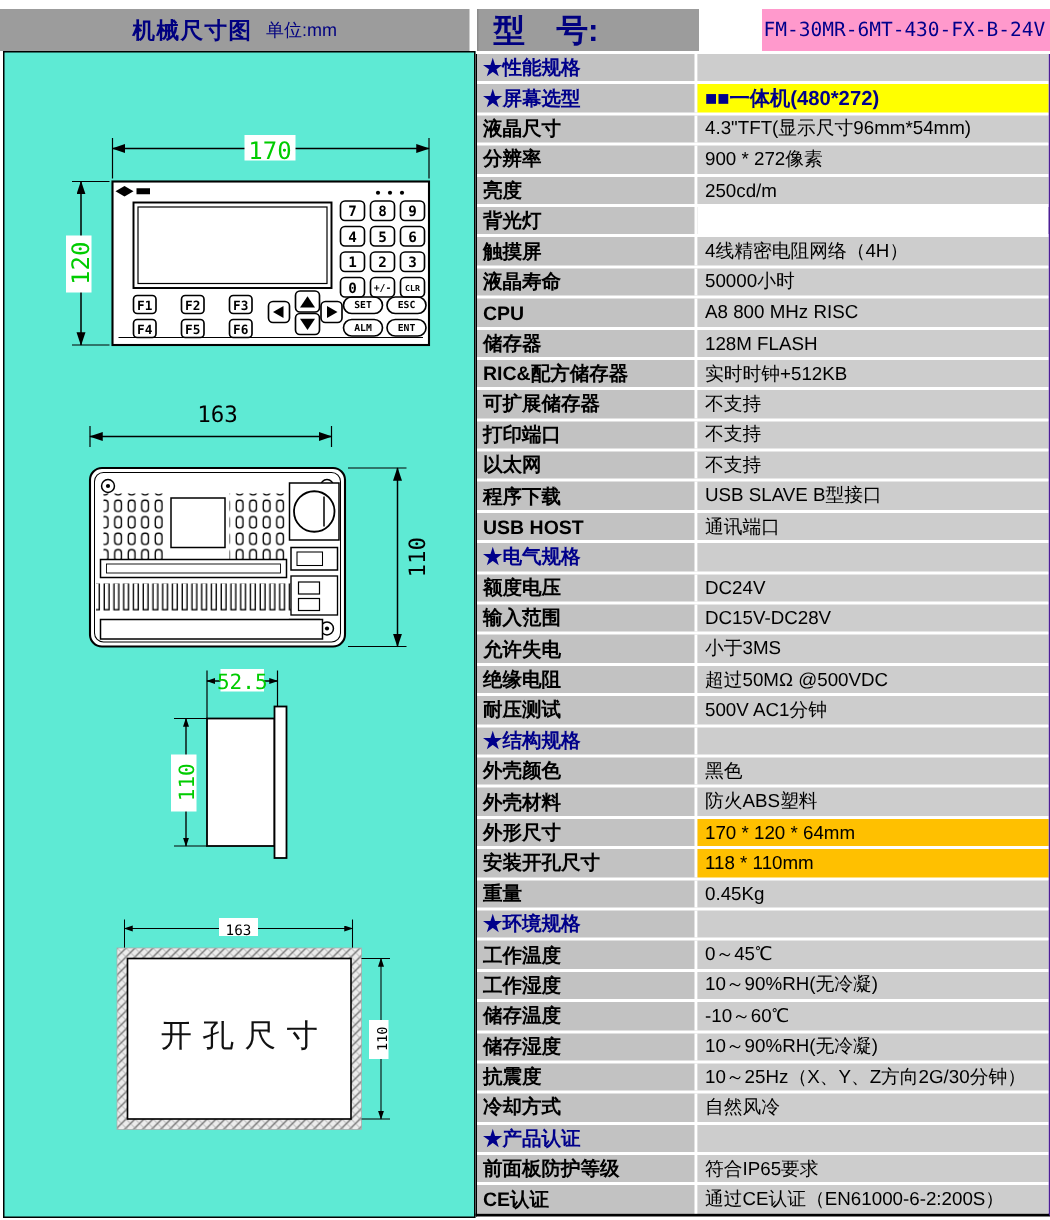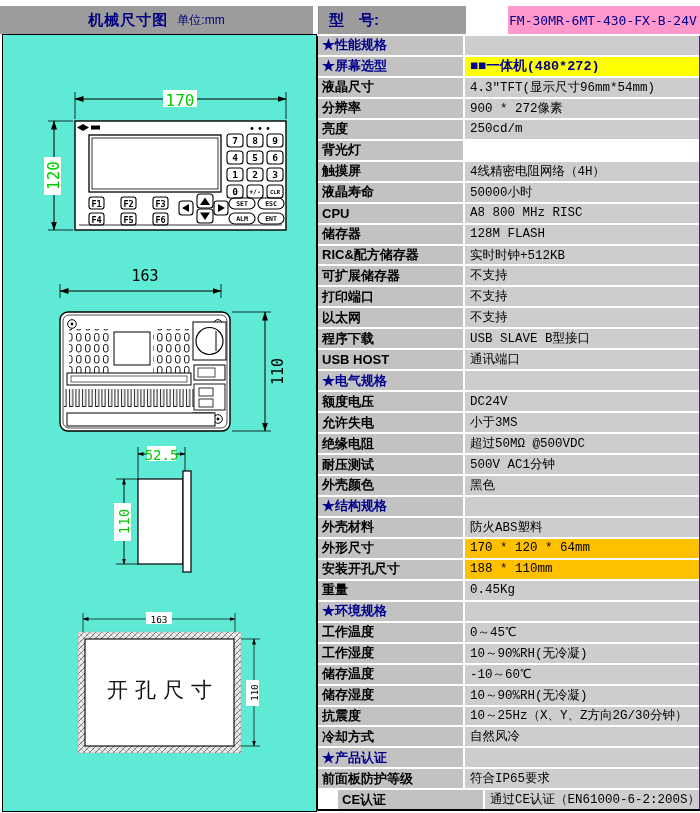--- a/index.html
+++ b/index.html
@@ -4,38 +4,38 @@
 <style>
   html,body{margin:0;padding:0;background:#fff;}
   .page{position:relative;width:700px;height:813px;background:#fff;overflow:hidden;
         font-family:"Liberation Sans",sans-serif;}
   
   .tb{position:absolute;top:6px;height:28px;display:flex;align-items:center;box-sizing:border-box;}
   .tb-left{left:0;width:313px;background:#9c9c9c;justify-content:center;gap:9px;}
   .tb-left .main{font-weight:bold;font-size:15px;color:#000080;letter-spacing:1px;}
   .tb-left .unit{font-size:12px;color:#000080;}
   .tb-mlabel{left:318px;width:148px;background:#9c9c9c;padding-left:10px;
-             font-weight:bold;font-size:15px;color:#000080;border-left:1px solid #8a8a8a;}
+             font-weight:bold;font-size:21px;color:#000080;border-left:1px solid #8a8a8a;}
   .tb-mvalue{left:468px;width:232px;background:#ff99cc;padding-left:1px;
              font-family:"DejaVu Sans Mono",monospace;font-size:13px;color:#00008b;margin-left:40px;}
   
   .left-panel{position:absolute;left:2px;top:34px;width:313px;height:776px;
               border:1px solid #000;background:#5eead4;box-sizing:content-box;}
   .left-panel svg{display:block;}
   
   .spec-table{position:absolute;left:317px;top:36px;width:383px;height:775px;
               display:flex;flex-direction:column;background:#fff;box-sizing:border-box;
               border-left:1px solid #000;border-right:1px solid #4c1d95;border-bottom:2px solid #000;}
   .spec-row{flex:1 1 0;min-height:0;display:flex;border-bottom:2px solid #fff;}
-  .spec-row:last-child{border-bottom:none;margin-left:20px;}
+  .spec-row:last-child{border-bottom:none;}
   .cell-label{width:147px;box-sizing:border-box;background:#c2c2c2;border-right:2px solid #fff;
               font-weight:bold;font-size:13px;color:#000000;display:flex;align-items:center;
               padding-left:4px;white-space:nowrap;overflow:hidden;}
   .cell-label.section{color:#00008b;}
-  .cell-value{flex:1;background:#cdcdcd;font-family:Liberation Mono, monospace;font-size:12.5px;
+  .cell-value{flex:1;background:#cdcdcd;font-family:Liberation Sans, sans-serif;font-size:12.5px;
               color:#000;display:flex;align-items:center;padding-left:5px;
               white-space:nowrap;overflow:hidden;text-align:center;}
   .cell-value.navy{color:#00008b;font-weight:bold;font-size:13.5px;}
   
   text{font-family:"DejaVu Sans Mono",monospace;}
   .cjk{font-family:"Liberation Sans",sans-serif;}
 </style>
 </head>
 <body>
 
@@ -326,59 +326,63 @@
       <div class="spec-row">
         <div class="cell-label section">★电气规格</div>
         <div class="cell-value"></div>
       </div>
 
       <div class="spec-row">
         <div class="cell-label">额度电压</div>
         <div class="cell-value">DC24V</div>
       </div>
 
+      <div class="spec-row">
+        <div class="cell-label">输入范围</div>
+        <div class="cell-value">DC15V-DC28V</div>
+      </div>
 
       <div class="spec-row">
         <div class="cell-label">允许失电</div>
         <div class="cell-value">小于3MS</div>
       </div>
 
       <div class="spec-row">
         <div class="cell-label">绝缘电阻</div>
         <div class="cell-value">超过50MΩ @500VDC</div>
       </div>
 
       <div class="spec-row">
         <div class="cell-label">耐压测试</div>
         <div class="cell-value">500V AC1分钟</div>
       </div>
 
       <div class="spec-row">
+        <div class="cell-label section">★结构规格</div>
+        <div class="cell-value"></div>
+      </div>
+
+      <div class="spec-row">
         <div class="cell-label">外壳颜色</div>
         <div class="cell-value">黑色</div>
       </div>
 
       <div class="spec-row">
-        <div class="cell-label section">★结构规格</div>
-        <div class="cell-value"></div>
-      </div>
-
-      <div class="spec-row">
         <div class="cell-label">外壳材料</div>
         <div class="cell-value">防火ABS塑料</div>
       </div>
 
       <div class="spec-row">
         <div class="cell-label">外形尺寸</div>
         <div class="cell-value" style="background: rgb(255, 192, 0);">170 * 120 * 64mm</div>
       </div>
 
       <div class="spec-row">
         <div class="cell-label">安装开孔尺寸</div>
-        <div class="cell-value" style="background: rgb(255, 192, 0);">188 * 110mm</div>
+        <div class="cell-value" style="background: rgb(255, 192, 0);">118 * 110mm</div>
       </div>
 
       <div class="spec-row">
         <div class="cell-label">重量</div>
         <div class="cell-value">0.45Kg</div>
       </div>
 
       <div class="spec-row">
         <div class="cell-label section">★环境规格</div>
         <div class="cell-value"></div>

